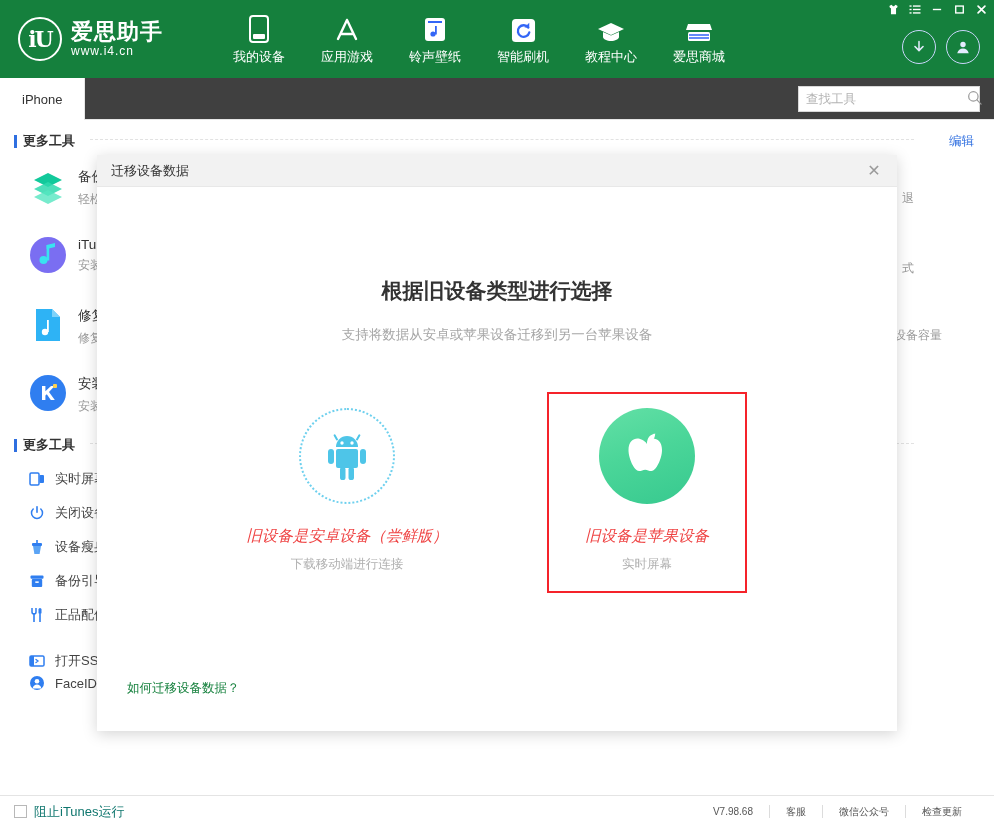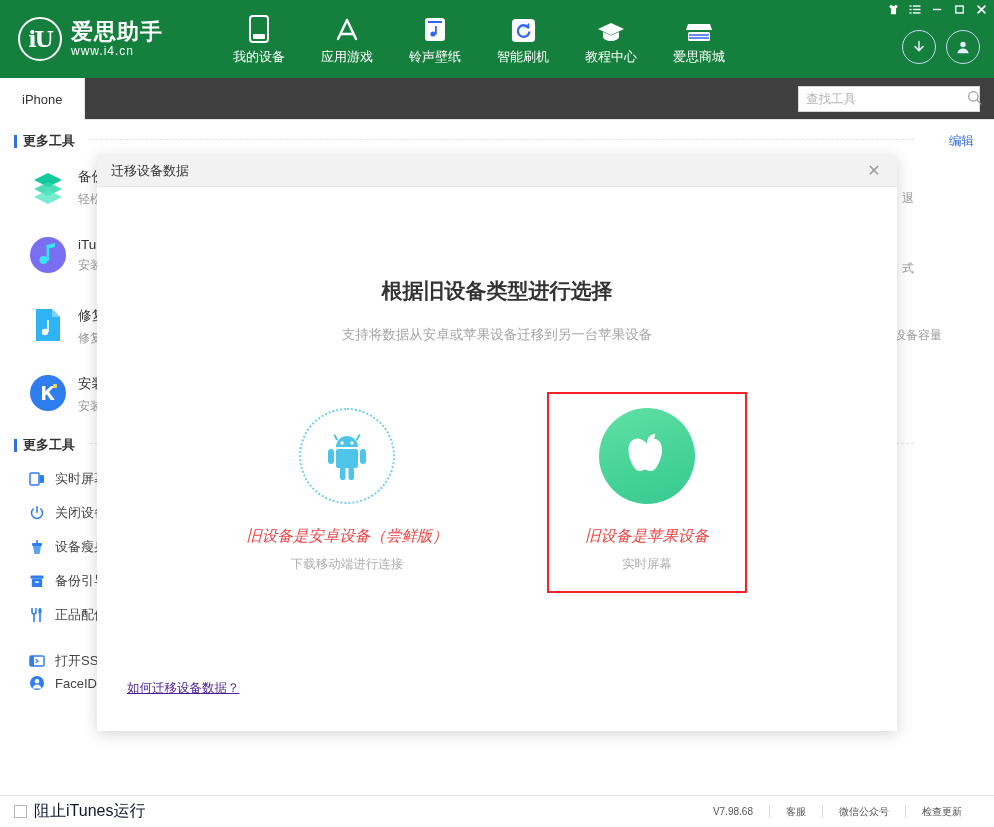--- a/index.html
+++ b/index.html
@@ -170,34 +170,34 @@
   }
   .badge-apple {
     border-radius: 50%;
     background: linear-gradient(160deg, #63e0a6 0%, #4bd699 45%, #37c98f 100%);
   }
   .choice .c-name { margin-top: 22px; font-size: 15.5px; color: #ef4444; white-space: nowrap; font-style: italic; }
   .choice .c-desc { margin-top: 9px; font-size: 12.5px; color: #b0b0b0; white-space: nowrap; }
 
   .howlink {
     position: absolute; left: 30px; bottom: 34px; font-size: 12.5px;
-    color: #4c1d95; cursor: pointer; text-decoration: underline;
+    color: #15803d; cursor: pointer;
   }
 
   
   .statusbar {
     position: absolute; left: 0; bottom: 0; width: 994px; height: 32px;
     background: #ffffff; border-top: 1px solid #e4e4e4;
     display: flex; align-items: center;
   }
   .sb-left { display: flex; align-items: center; gap: 7px; margin-left: 14px; }
   .sb-check {
     width: 13px; height: 13px; border: 1px solid #b8b8b8; background: #fff; cursor: pointer;
   }
-  .sb-lbl { font-size: 16px; color: #0f172a; }
+  .sb-lbl { font-size: 13px; color: #0f766e; }
   .sb-right {
     margin-left: auto; margin-right: 16px; display: flex; align-items: center;
     font-size: 10px; color: #555; text-align: center;
   }
   .sb-right .sb-item { padding: 0 16px; cursor: pointer; }
   .sb-right .sb-ver { padding: 0 16px; color: #555; cursor: default; }
   .sb-div { width: 1px; height: 13px; background: #dcdcdc; }
 </style>
 </head>
 <body>

